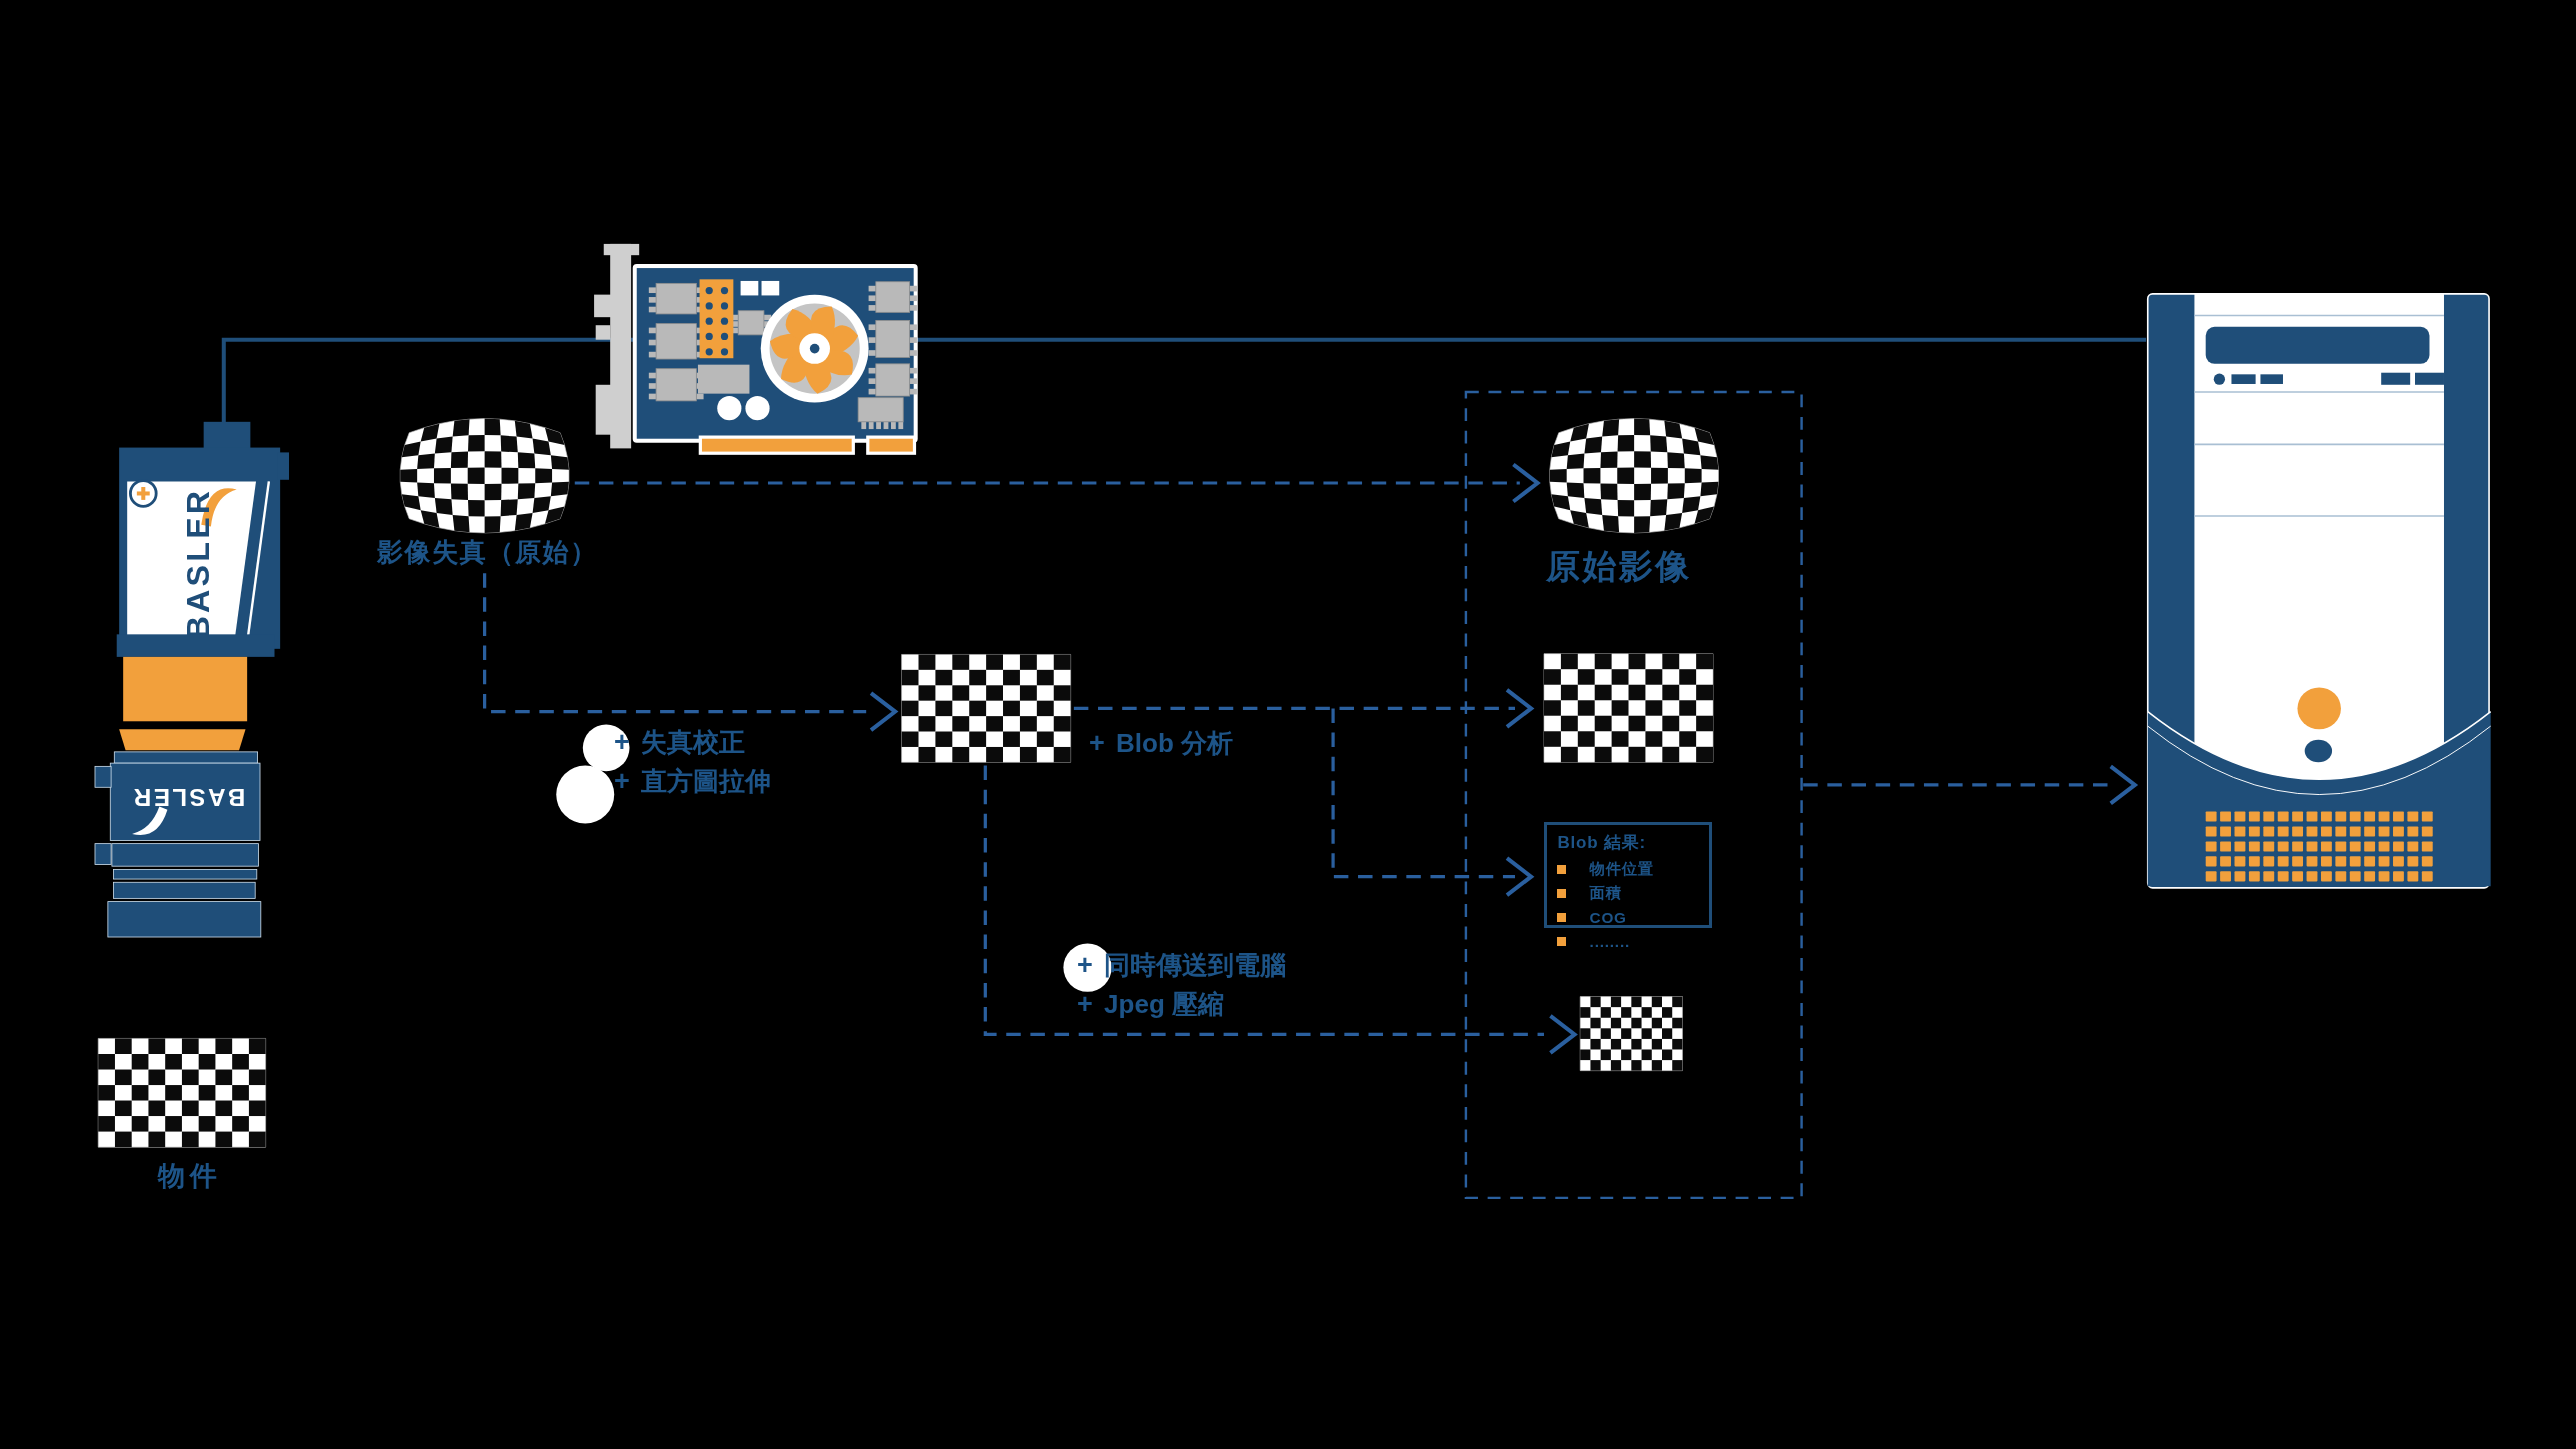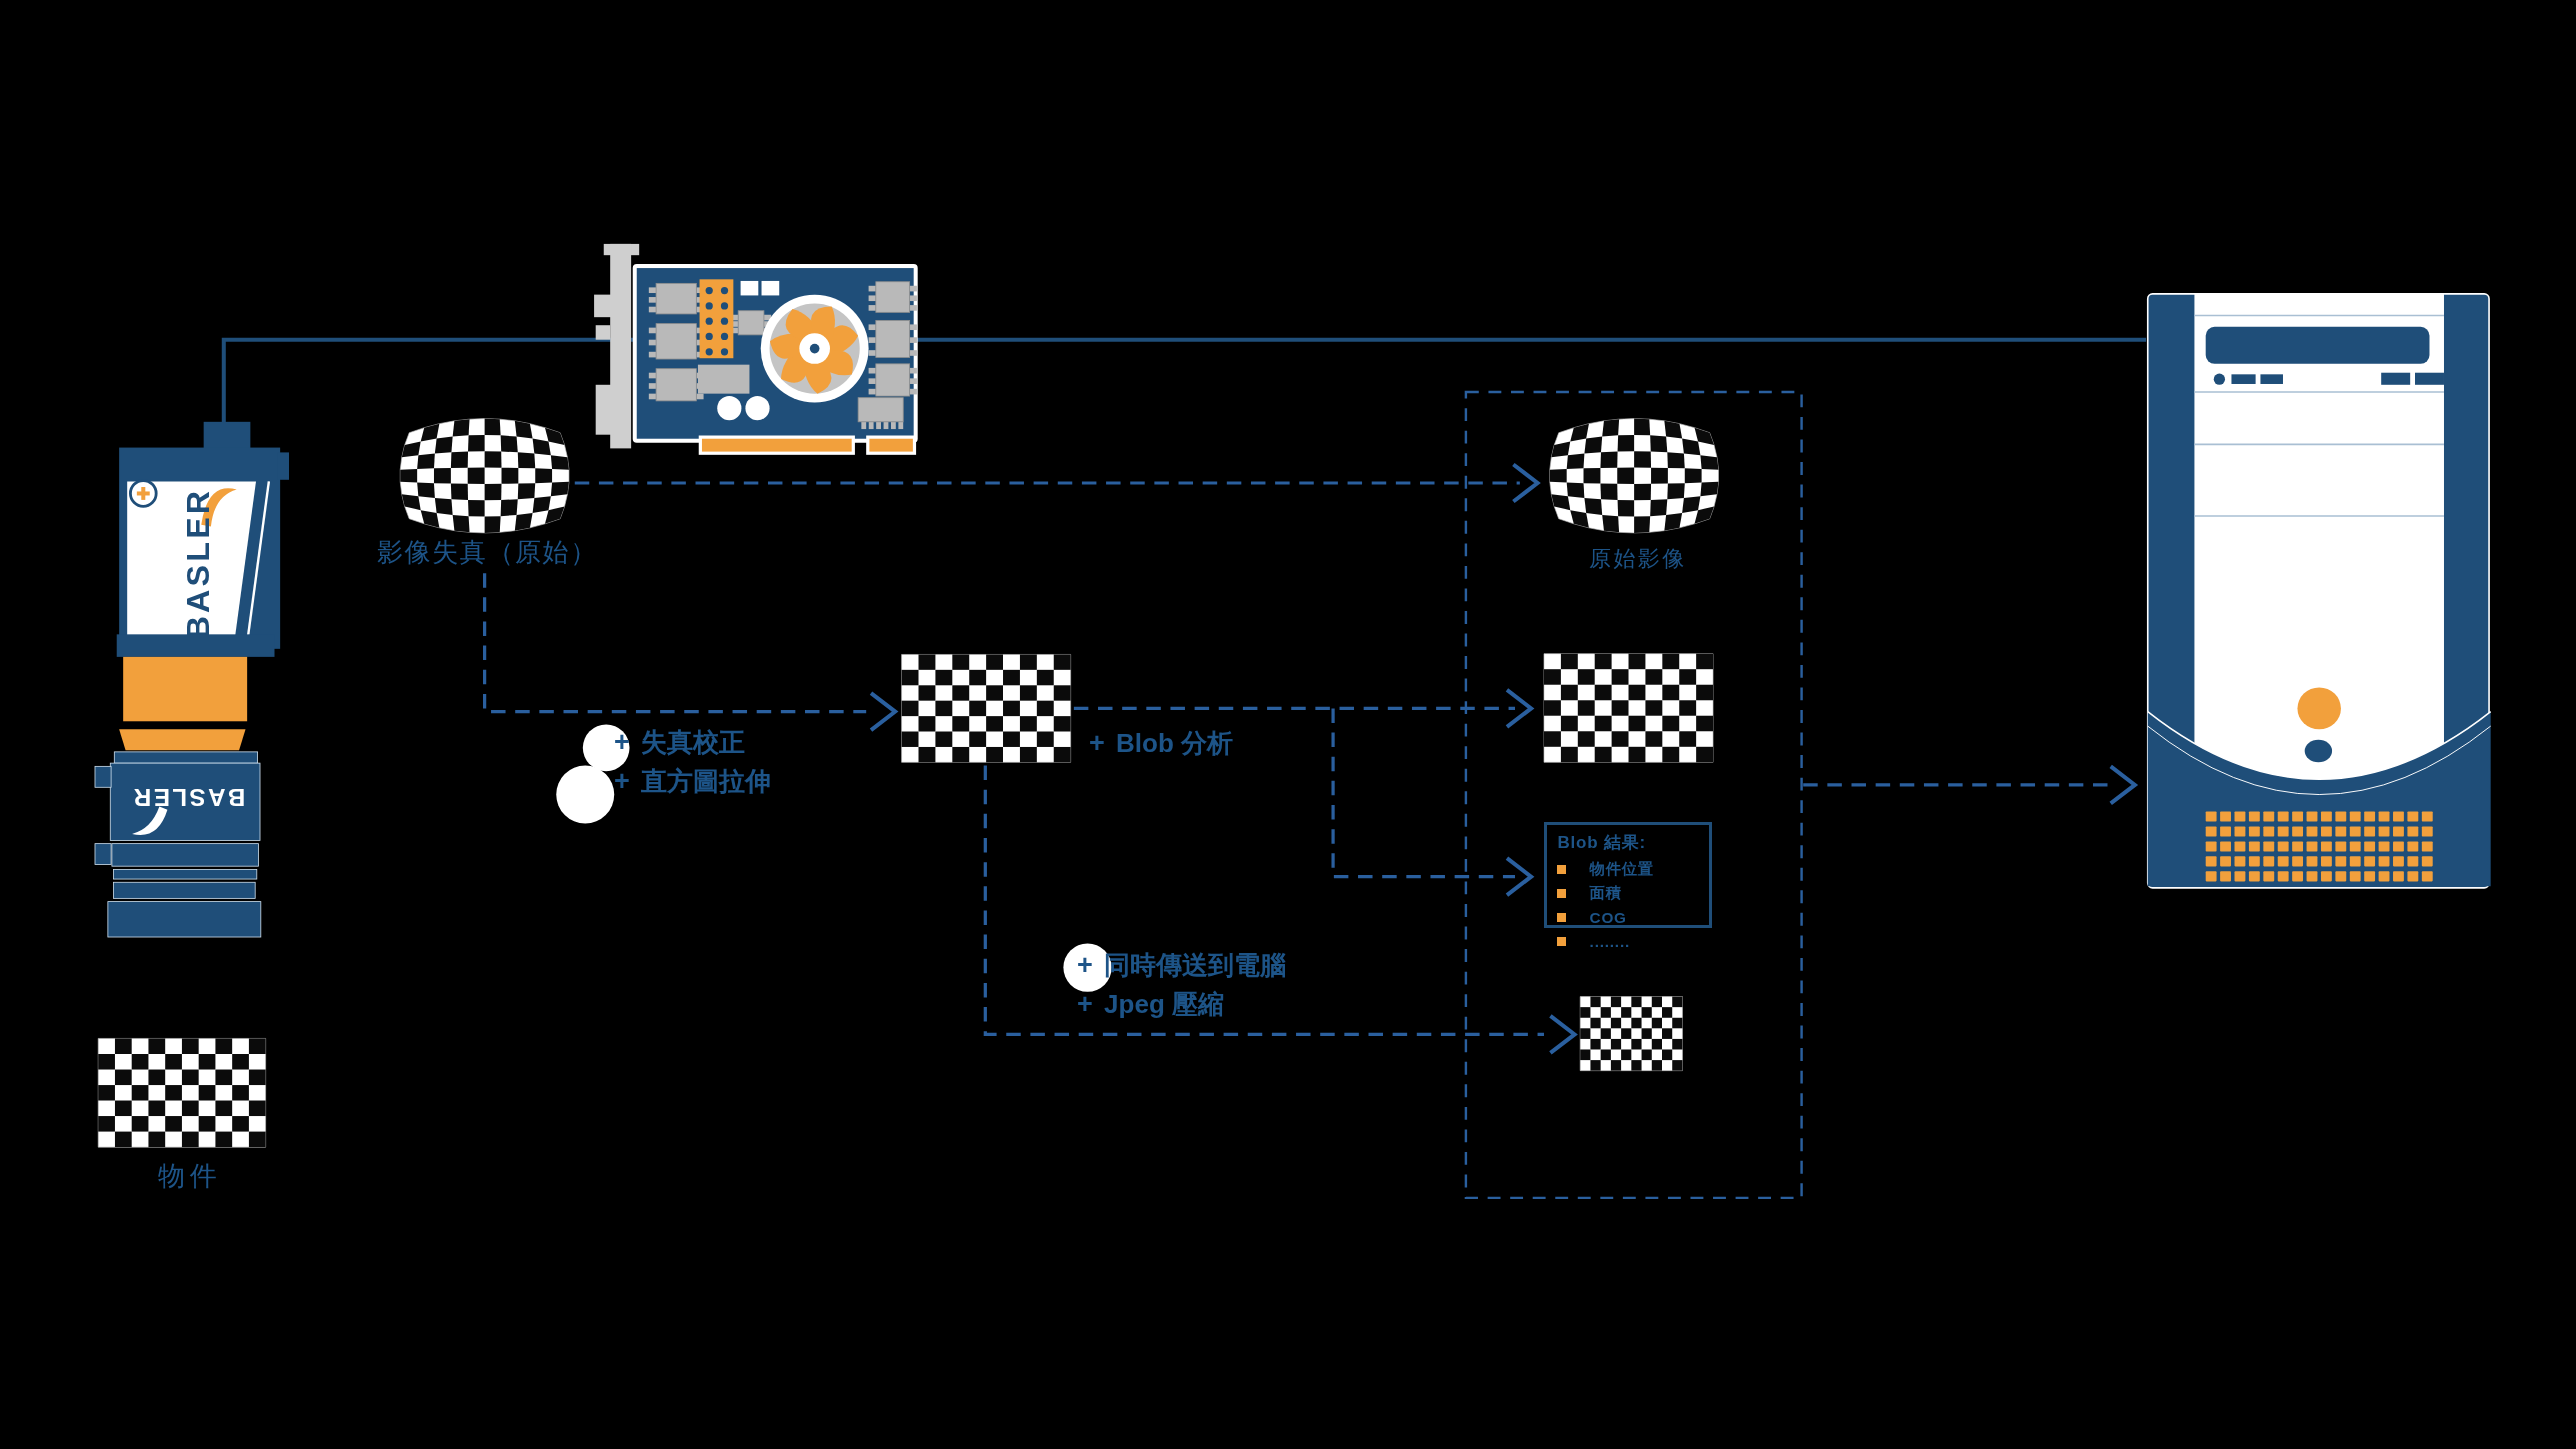--- a/index.html
+++ b/index.html
@@ -3,23 +3,23 @@
 <meta charset="utf-8">
 <style>
   :root{
     --navy:#1F4E79; --line:#2A5F9E; --text:#1D5488; --orange:#F2A03C;
     --chip:#B9B9B9; --bracket:#CFCFCF; --fangray:#C4C4C4; --seam:#A9BFD3;
   }
   html,body{margin:0;padding:0;background:#000;}
   #canvas{position:relative;width:2576px;height:1449px;background:#000;overflow:hidden;
           font-family:"Liberation Sans","DejaVu Sans",sans-serif;}
   #scene{position:absolute;left:0;top:0;}
-  .lbl{position:absolute;color:var(--text);font-weight:normal;white-space:nowrap;}
+  .lbl{position:absolute;color:var(--text);font-weight:bold;white-space:nowrap;}
   .lbl-distorted{left:377px;top:535px;font-size:26px;letter-spacing:1.6px;}
-  .lbl-original{left:1589px;top:544px;font-size:22px;letter-spacing:2.4px;}
+  .lbl-original{left:1546px;top:544px;font-size:34px;letter-spacing:2.4px;}
   .lbl-object{left:158px;top:1158px;font-size:27px;letter-spacing:4.8px;}
   .steps{position:absolute;color:var(--text);font-weight:bold;}
   .steps-correction{left:614px;top:725px;}
   .steps-blob{left:1089px;top:726px;}
   .steps-resize{left:1077px;top:948px;}
   .step-row{display:flex;align-items:baseline;height:39px;font-size:26px;white-space:nowrap;}
   .step-row .plus{font-size:27px;margin-right:11.3px;}
   .blob-box{position:absolute;left:1544px;top:822px;width:162px;height:100px;
             border:3.2px solid var(--navy);color:var(--text);}
   .blob-title{font-size:17px;font-weight:bold;margin:6.4px 0 3.2px 10.5px;letter-spacing:0.8px;}

